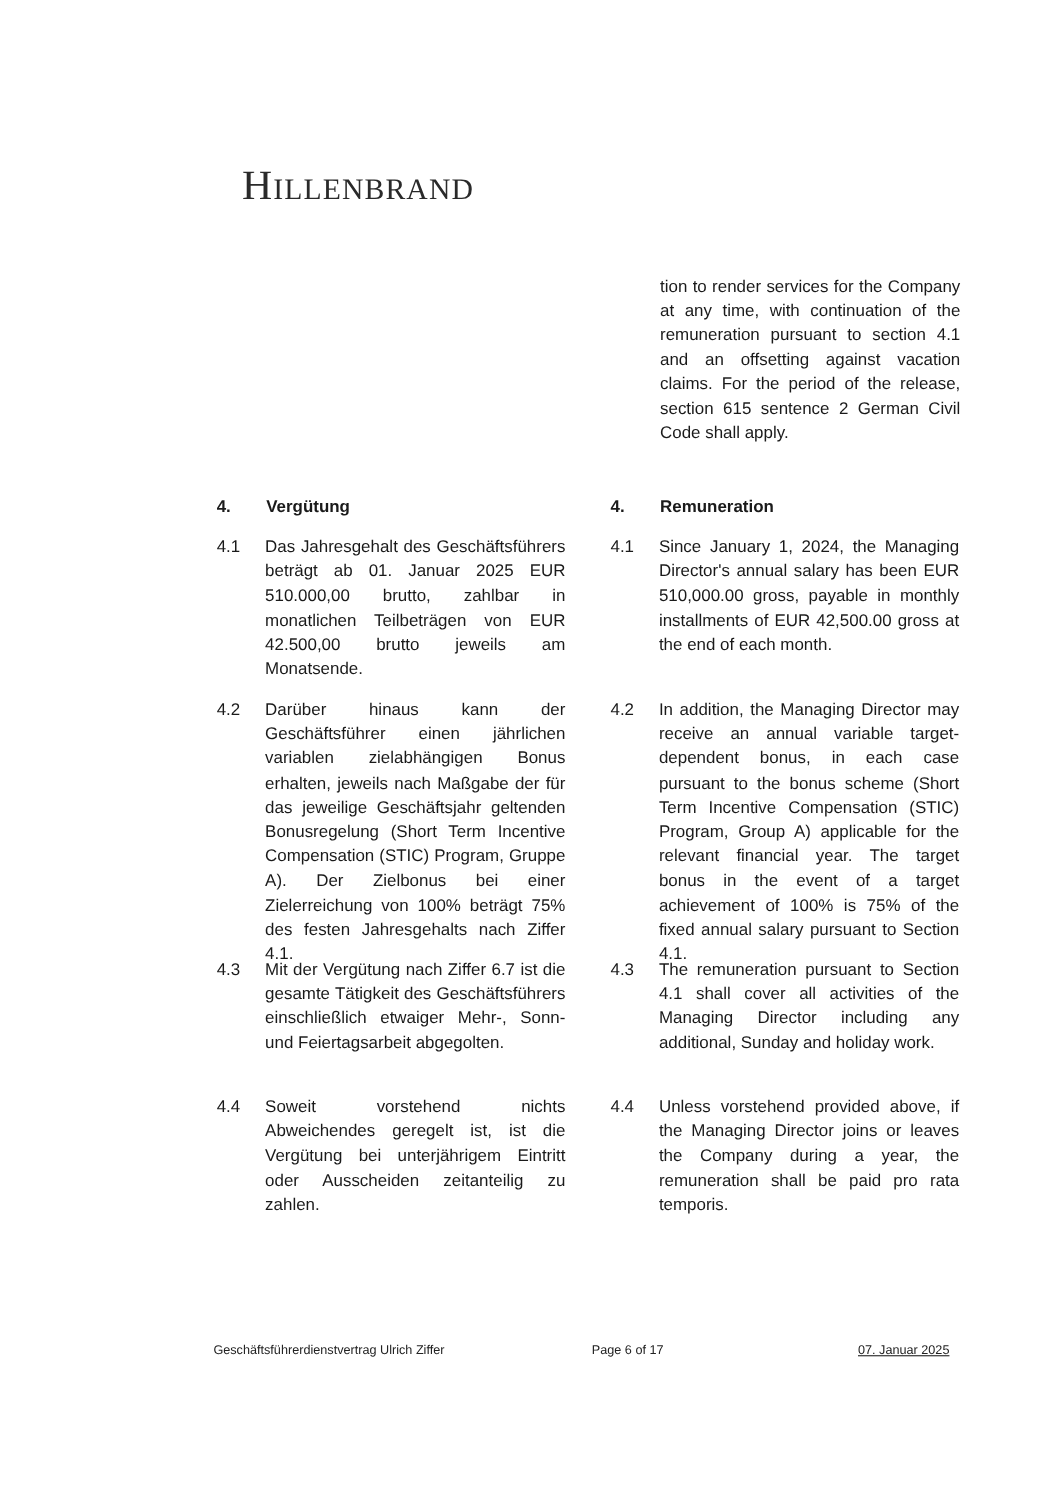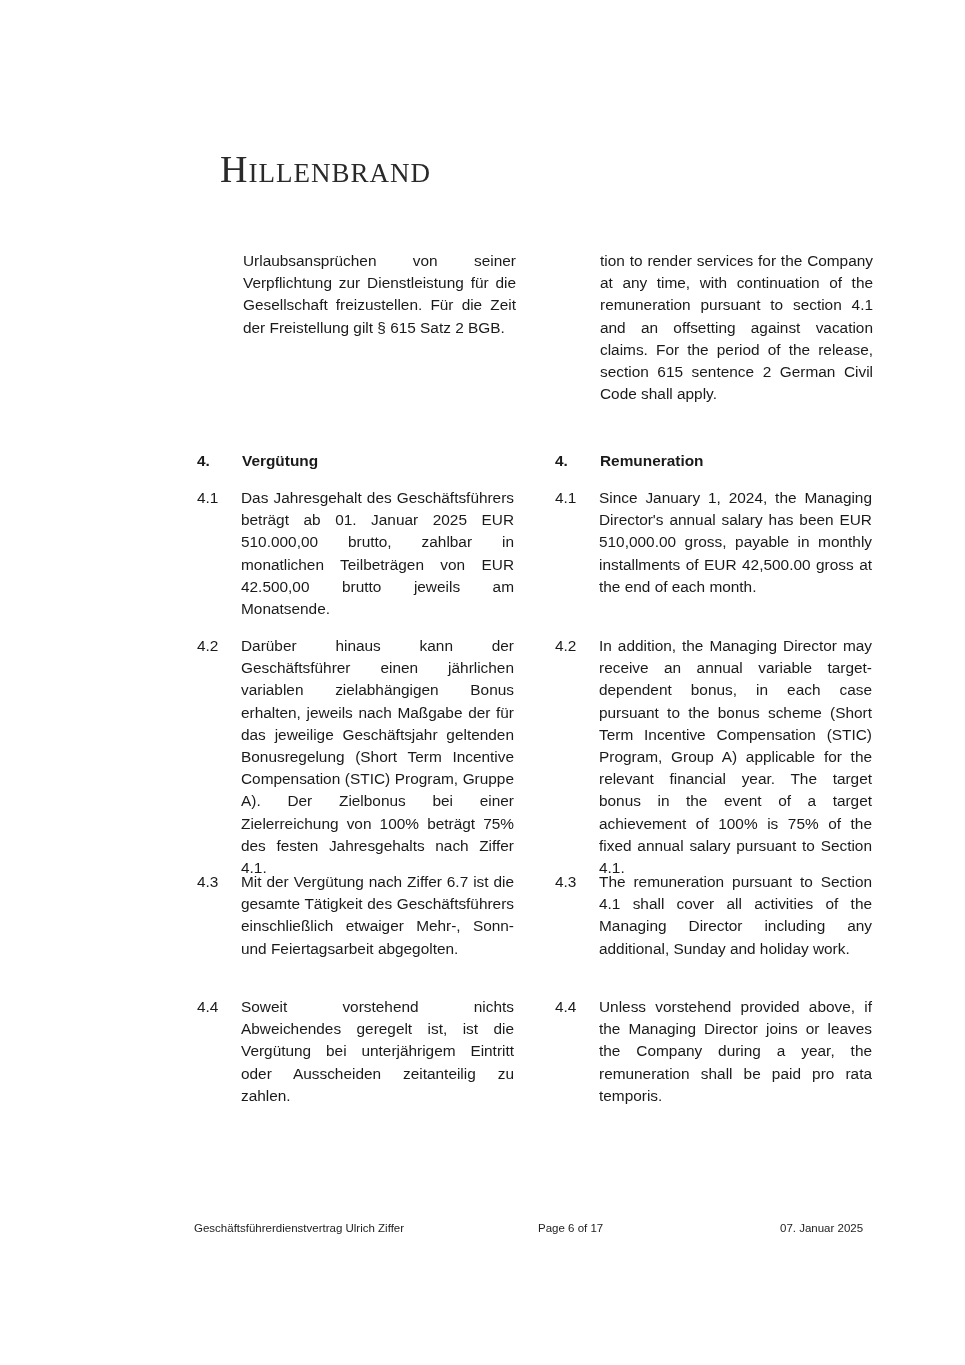--- a/index.html
+++ b/index.html
@@ -24,21 +24,20 @@
     .en .text { width: 273px; }
     .footer { position: absolute; top: 1222px; font-family: "Liberation Sans", sans-serif; font-size: 11.5px; color: #222; white-space: nowrap; }
   </style>
 </head>
 <body>
 
 <div class="page">
 
   <div class="logo">Hillenbrand</div>
 
-  <div class="para-cont cont-de">Urlaubsansprüchen von seiner Verpflichtung zur Dienstleistung für die Gesellschaft freizustellen. Für die Zeit der Freistellung gilt § 615 Satz 2 BGB.</div>
   <div class="para-cont cont-en">tion to render services for the Company at any time, with continuation of the remuneration pursuant to section 4.1 and an offsetting against vacation claims. For the period of the release, section 615 sentence 2 German Civil Code shall apply.</div>
 
   <div class="heading" style="left:180px; top:450px;">
     <span class="num">4.</span>
     <span class="title">Vergütung</span>
   </div>
   <div class="heading" style="left:538px; top:450px;">
     <span class="num">4.</span>
     <span class="title">Remuneration</span>
   </div>
@@ -72,15 +71,15 @@
     <span class="num">4.3</span>
     <span class="text">The remuneration pursuant to Section 4.1 shall cover all activities of the Managing Director including any additional, Sunday and holiday work.</span>
   </div>
   <div class="clause en" style="left:538px; top:996px;">
     <span class="num">4.4</span>
     <span class="text">Unless vorstehend provided above, if the Managing Director joins or leaves the Company during a year, the remuneration shall be paid pro rata temporis.</span>
   </div>
 
   <div class="footer" style="left:177px;">Geschäftsführerdienstvertrag Ulrich Ziffer</div>
   <div class="footer" style="left:481px;padding-left:40px;">Page 6 of 17</div>
-  <div class="footer" style="left:763px;">07. Januar 2025</div>
+  <div class="footer" style="left:763px;text-decoration:underline;">07. Januar 2025</div>
 
 </div>
 
 </body></html>

